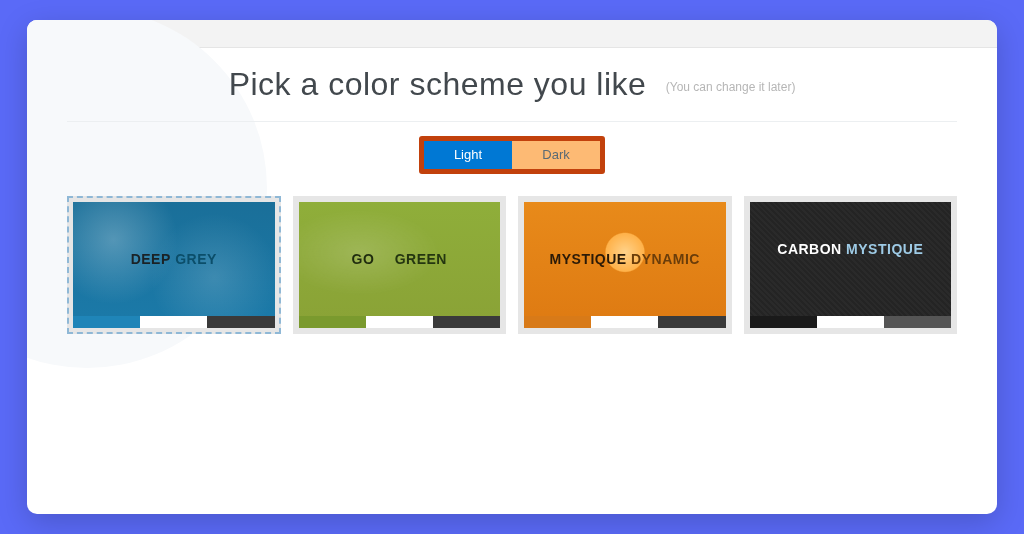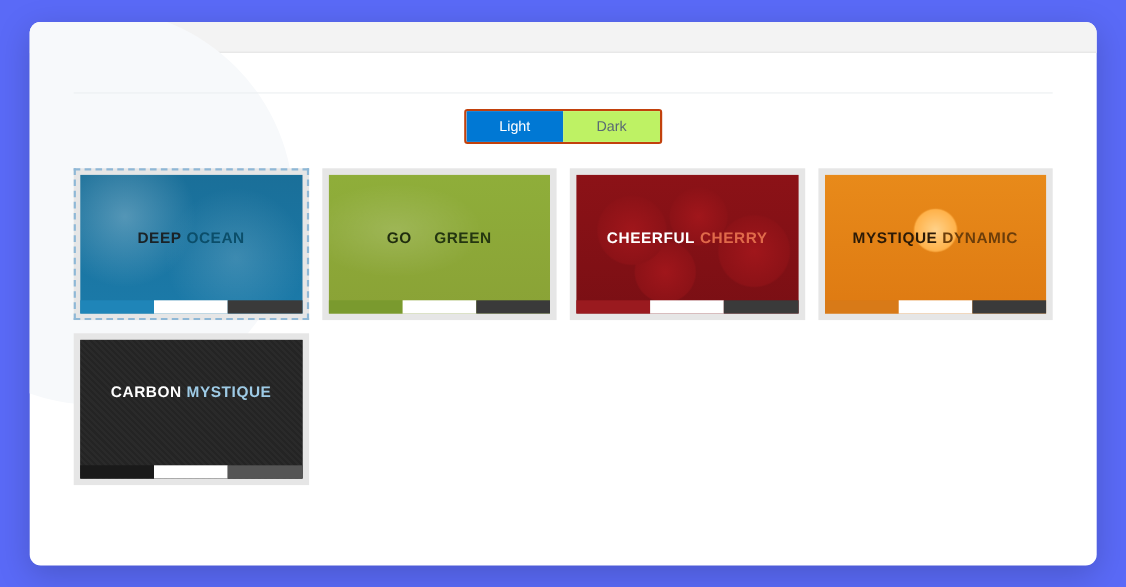--- a/index.html
+++ b/index.html
@@ -74,35 +74,35 @@
     z-index: 1;
   }
   .toggle-wrap {
     display: flex;
     justify-content: center;
     position: relative;
     z-index: 1;
   }
   .toggle {
     display: flex;
-    border: 2px solid #c2410c;
+    border: 5px solid #c2410c;
     border-radius: 3px;
     overflow: hidden;
   }
   .toggle-btn {
     width: 88px;
     height: 28px;
     line-height: 28px;
     text-align: center;
     font-size: 13px;
     font-weight: 300;
     cursor: pointer;
   }
   .toggle-btn.active { background: #0078d4; color: #fff; }
-  .toggle-btn.inactive { background: #bef264; color: #5a6a74; }
+  .toggle-btn.inactive { background: #fdba74; color: #5a6a74; }
 
   .grid {
     display: grid;
     grid-template-columns: repeat(4, 1fr);
     gap: 12px;
     margin-top: 22px;
     position: relative;
     z-index: 1;
   }
   .card {
@@ -193,63 +193,57 @@
 
 <div class="window">
   <div class="titlebar">
     <div class="dot red"></div>
     <div class="dot yellow"></div>
     <div class="dot green"></div>
   </div>
   <div class="content">
     <div class="bg-circle"></div>
 
+    <h1 class="heading">
+      <span>Pick a color scheme you like</span>
+      <span class="sub">(You can change it later)</span>
+    </h1>
 
     <div class="divider"></div>
 
     <div class="toggle-wrap">
       <div class="toggle">
         <div class="toggle-btn active">Light</div>
         <div class="toggle-btn inactive">Dark</div>
       </div>
     </div>
 
     <div class="grid" id="scheme-grid">
 
     <div class="card selected">
           <div class="card-inner bg-ocean">
-            <div class="card-label lbl-dark"><span>DEEP</span>&nbsp;<span class="accent">OCEAN</span></div>
+            <div class="card-label lbl-dark"><span>DEEP</span>&nbsp;<span class="accent">GREY</span></div>
             <div class="swatches">
               <div class="swatch" style="background: rgb(31, 133, 184);"></div>
               <div class="swatch" style="background: rgb(255, 255, 255);"></div>
               <div class="swatch" style="background: rgb(58, 58, 58);"></div>
             </div>
           </div>
         </div>
         <div class="card">
           <div class="card-inner bg-green">
             <div class="card-label lbl-ongreen"><span>GO</span>&nbsp;<span class="accent">GREEN</span></div>
             <div class="swatches">
               <div class="swatch" style="background: rgb(122, 154, 46);"></div>
               <div class="swatch" style="background: rgb(255, 255, 255);"></div>
               <div class="swatch" style="background: rgb(58, 58, 58);"></div>
             </div>
           </div>
         </div>
         <div class="card">
-          <div class="card-inner bg-cherry">
-            <div class="card-label lbl-light"><span>CHEERFUL</span>&nbsp;<span class="accent-cherry">CHERRY</span></div>
-            <div class="swatches">
-              <div class="swatch" style="background: rgb(154, 26, 31);"></div>
-              <div class="swatch" style="background: rgb(255, 255, 255);"></div>
-              <div class="swatch" style="background: rgb(58, 58, 58);"></div>
-            </div>
-          </div>
-        </div>
-        <div class="card">
           <div class="card-inner bg-sunburst">
             <div class="card-label lbl-onsun"><span>MYSTIQUE</span>&nbsp;<span class="accent">DYNAMIC</span></div>
             <div class="swatches">
               <div class="swatch" style="background: rgb(216, 122, 24);"></div>
               <div class="swatch" style="background: rgb(255, 255, 255);"></div>
               <div class="swatch" style="background: rgb(58, 58, 58);"></div>
             </div>
           </div>
         </div>
         <div class="card">

